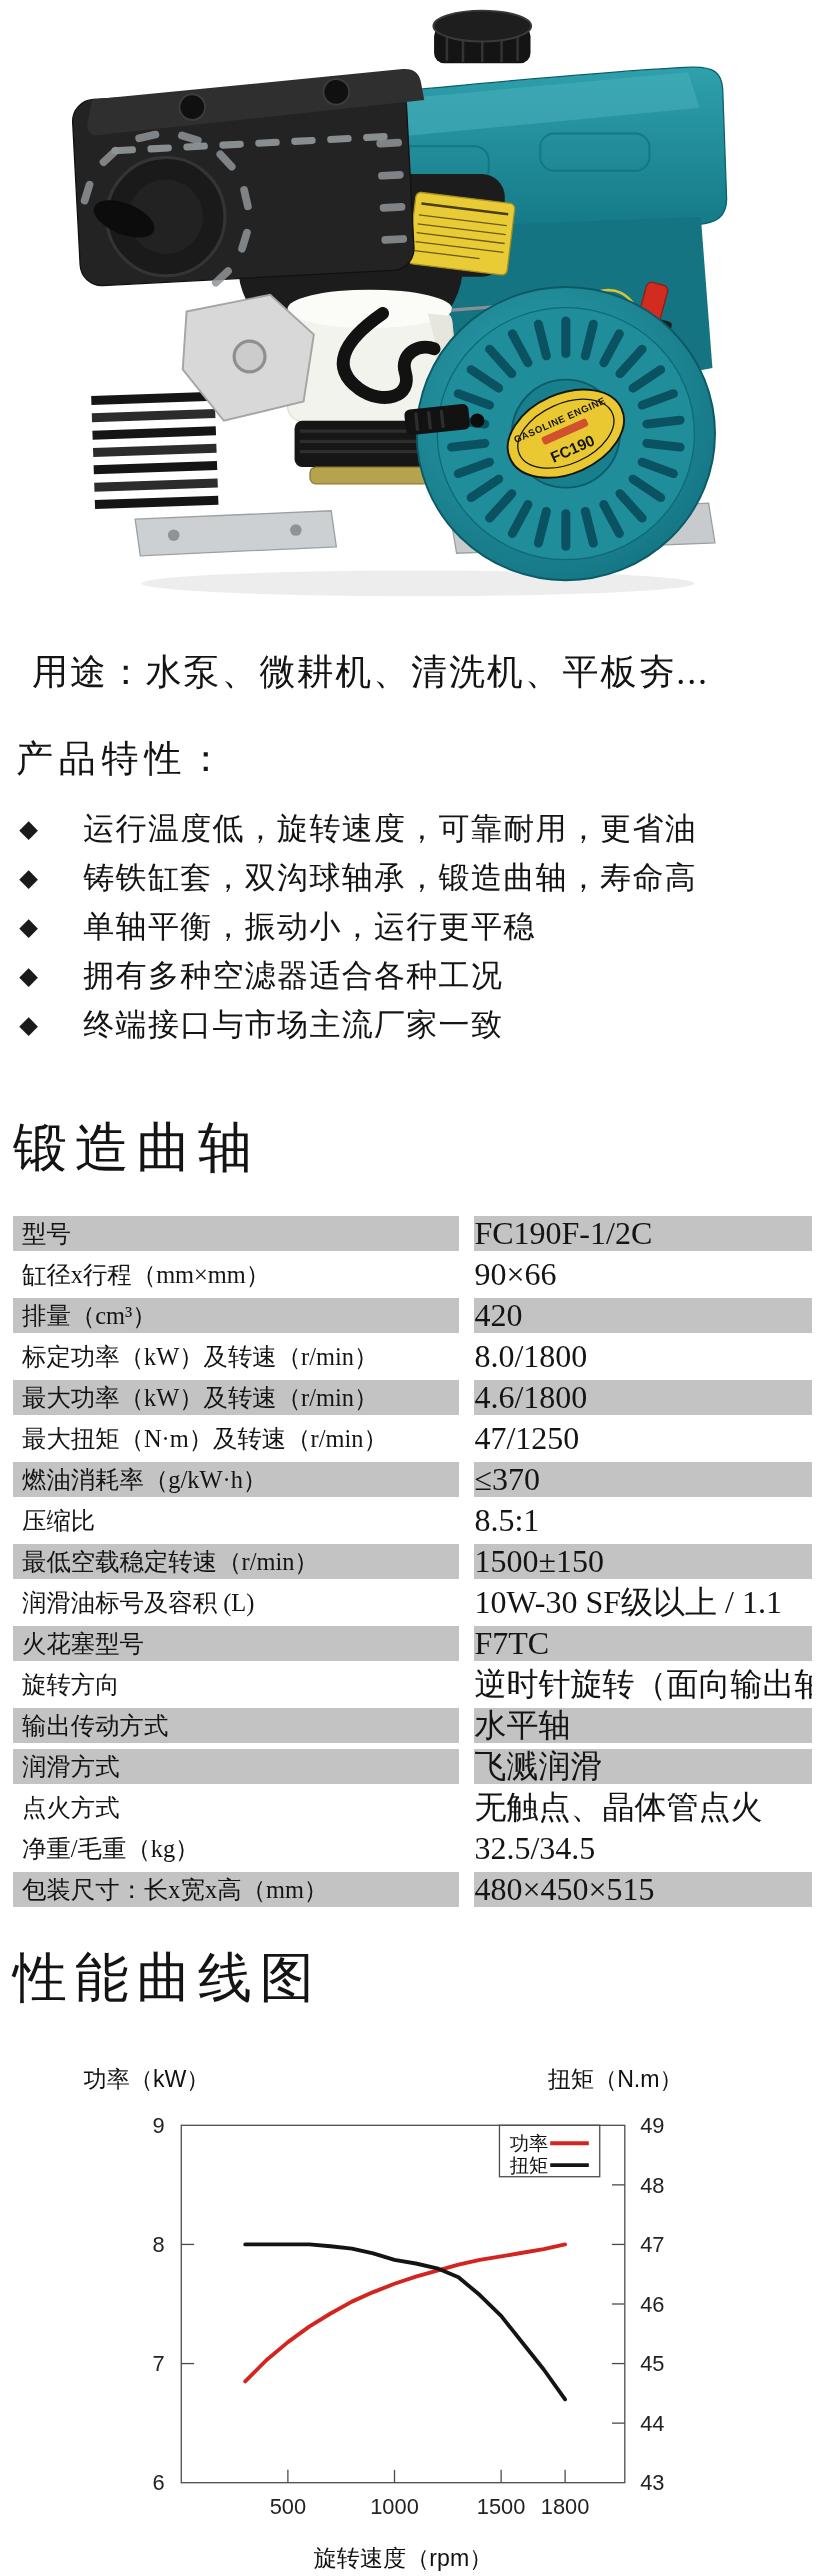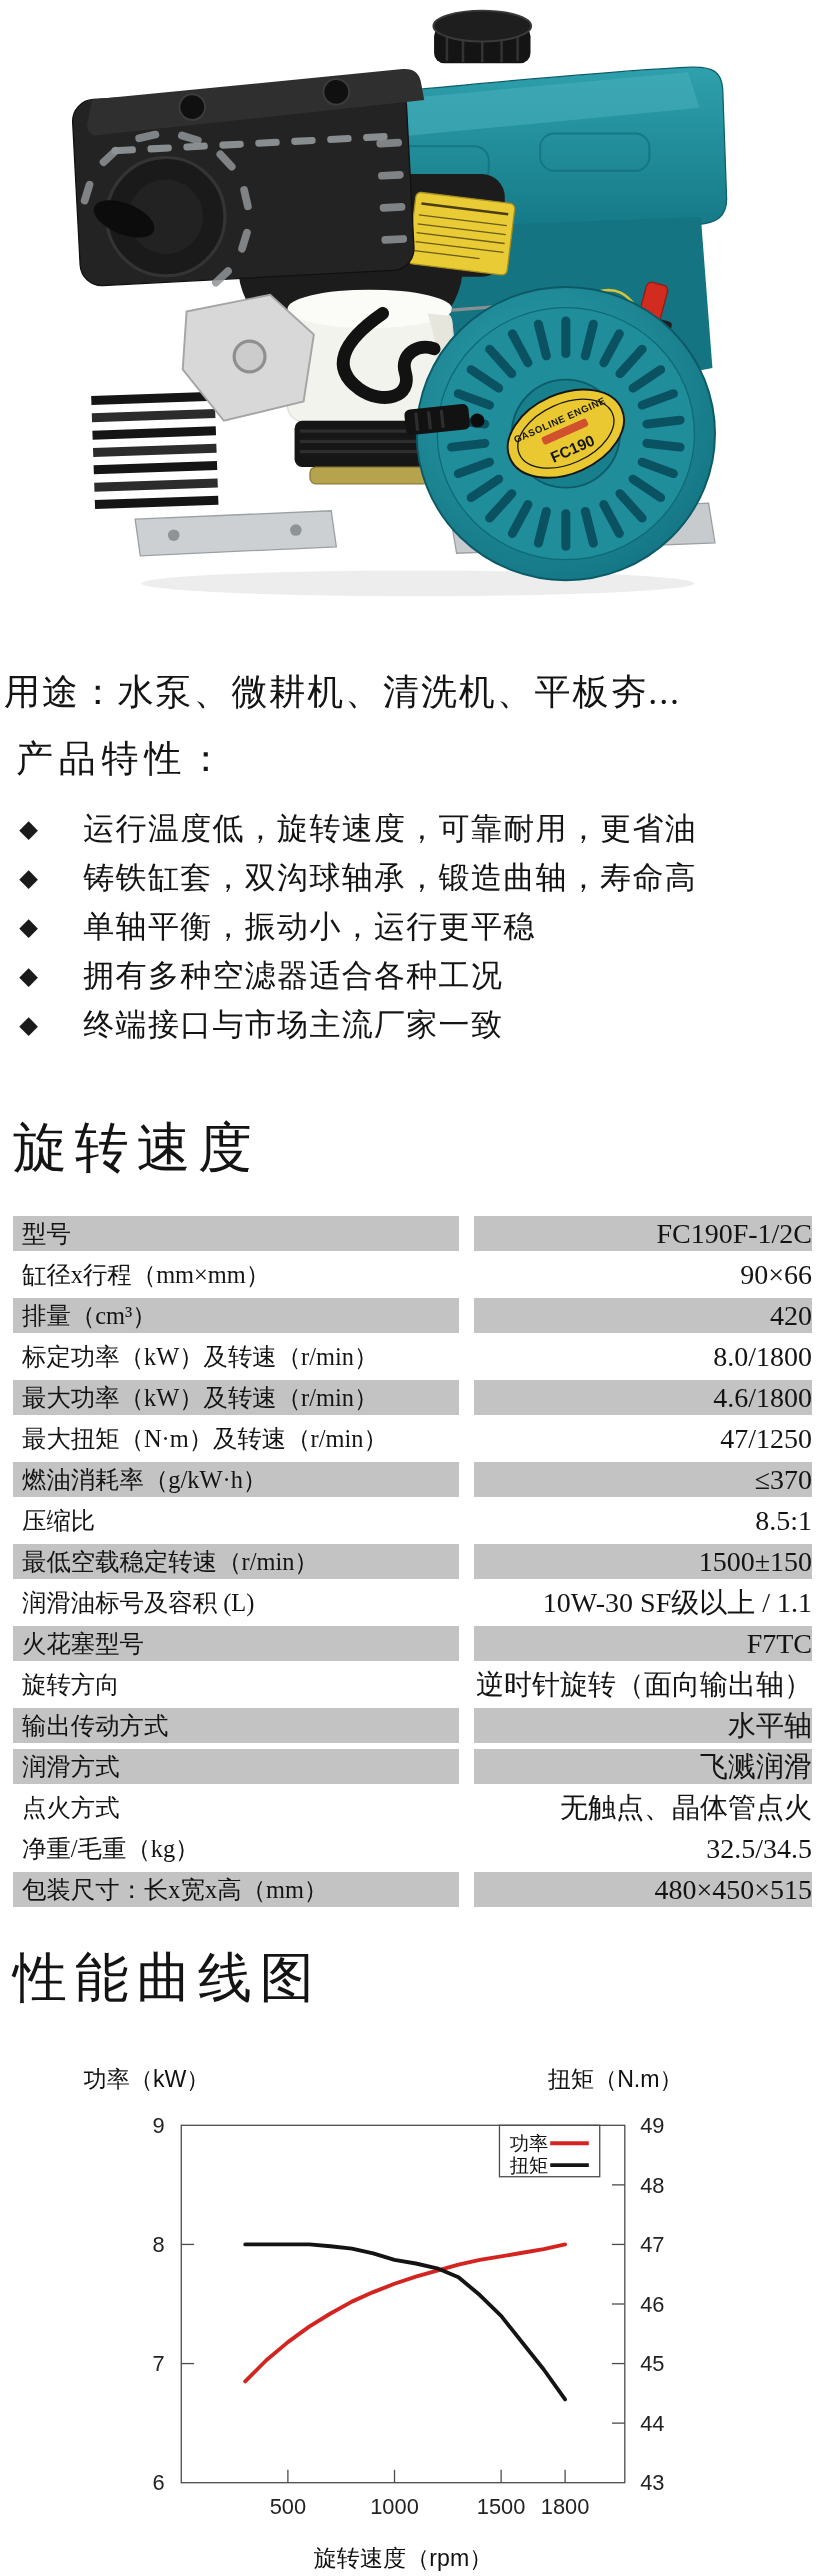--- a/index.html
+++ b/index.html
@@ -1,30 +1,30 @@
 <!DOCTYPE html>
 <html style="font-size:10.3px"><head>
 <meta charset="utf-8">
 <style>
   html,body{margin:0;padding:0;background:#fff;}
   .page{position:relative;width:835px;height:2576px;background:#fff;overflow:hidden;
         font-family:"Liberation Serif","DejaVu Serif",serif;color:#141414;}
   .abs{position:absolute;}
   #product-photo{left:58px;top:7.7px;}
-  #usage-line{left:4px;top:648px;font-size:36px;letter-spacing:1.9px;white-space:nowrap;margin-top:20px;}
+  #usage-line{left:32px;top:648px;font-size:36px;letter-spacing:1.9px;white-space:nowrap;}
   #features-title{left:16px;top:734px;font-size:37px;letter-spacing:5.8px;}
   #features-list{left:19.3px;top:804px;list-style:none;margin:0;padding:0;}
   #features-list li{display:flex;align-items:center;height:49px;font-size:31px;letter-spacing:1.3px;white-space:nowrap;}
   .bullet-diamond{font-size:24.4px;width:64px;flex:none;font-family:"DejaVu Sans",sans-serif;color:#1a1a1a;}
   #specs-title{left:13px;top:1112px;font-size:54px;letter-spacing:7.7px;}
   #specs-table{left:13px;top:1213px;width:799px;}
   .spec-row{display:flex;height:41px;}
   .spec-cell{height:35px;margin:2.6px 0;line-height:35px;overflow:hidden;white-space:nowrap;}
   .spec-label{width:446px;padding-left:9px;box-sizing:border-box;font-size:24.4px;}
-  .spec-value{flex:1;margin-left:15.4px;text-align:right;font-size:28px;}
+  .spec-value{flex:1;margin-left:15.4px;text-align:left;font-size:32px;}
   .row-gray .spec-cell{background:#c3c3c3;}
   #perf-title{left:13px;top:1942px;font-size:54px;letter-spacing:7.7px;}
   #perf-chart{left:0;top:2032px;}
   .tick-label{font:34px "Liberation Sans","DejaVu Sans",sans-serif;fill:#222;}
   .axis-top-label{font:36px "Liberation Sans","DejaVu Sans",sans-serif;fill:#111;}
   .axis-title{font:36px "Liberation Sans","DejaVu Sans",sans-serif;fill:#111;}
   .legend-label{font:30px "Liberation Sans","DejaVu Sans",sans-serif;fill:#111;}
   .decal-arc{font:bold 15px "Liberation Sans","DejaVu Sans",sans-serif;fill:#161616;letter-spacing:1px;}
   .decal-model{font:bold 24px "Liberation Sans","DejaVu Sans",sans-serif;fill:#161616;}
 </style>
@@ -222,21 +222,21 @@
       <li>
         <span class="bullet-diamond">◆</span>
         <span>拥有多种空滤器适合各种工况</span>
       </li>
       <li>
         <span class="bullet-diamond">◆</span>
         <span>终端接口与市场主流厂家一致</span>
       </li>
     </ul>
 
-  <div id="specs-title" class="abs">旋转速度</div>
+  <div id="specs-title" class="abs">锻造曲轴</div>
   <div id="specs-table" class="abs">
       <div class="spec-row row-gray">
         <div class="spec-cell spec-label">型号</div>
         <div class="spec-cell spec-value">FC190F-1/2C</div>
       </div>
       <div class="spec-row row-white">
         <div class="spec-cell spec-label">缸径x行程（mm×mm）</div>
         <div class="spec-cell spec-value">90×66</div>
       </div>
       <div class="spec-row row-gray">

